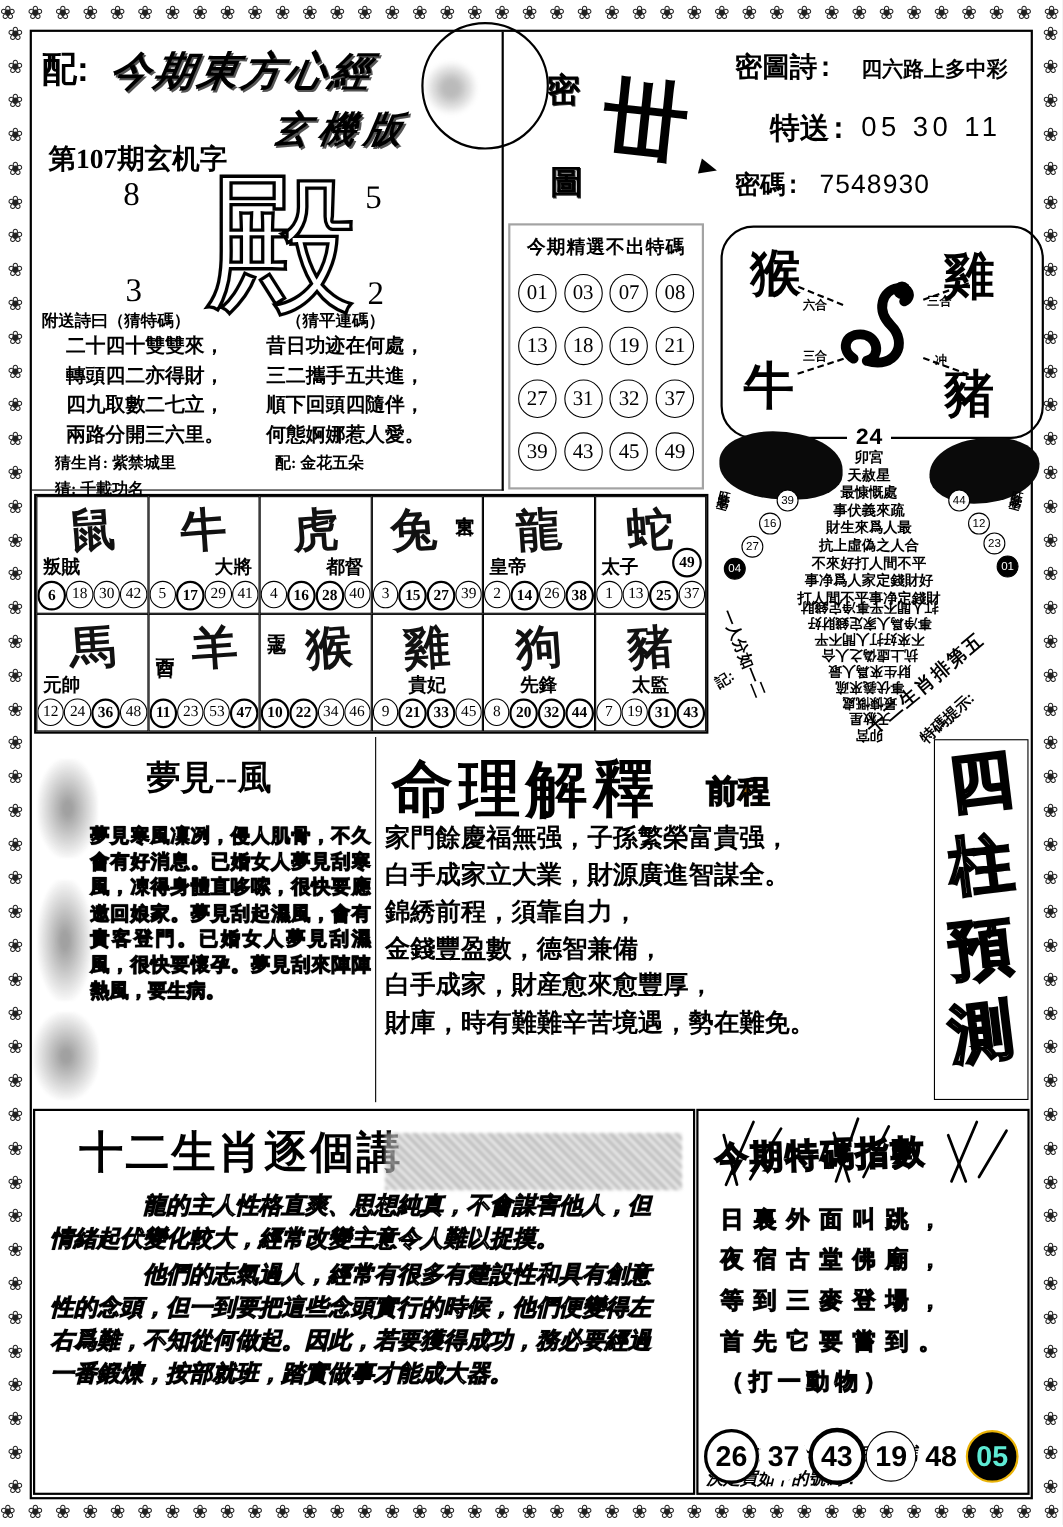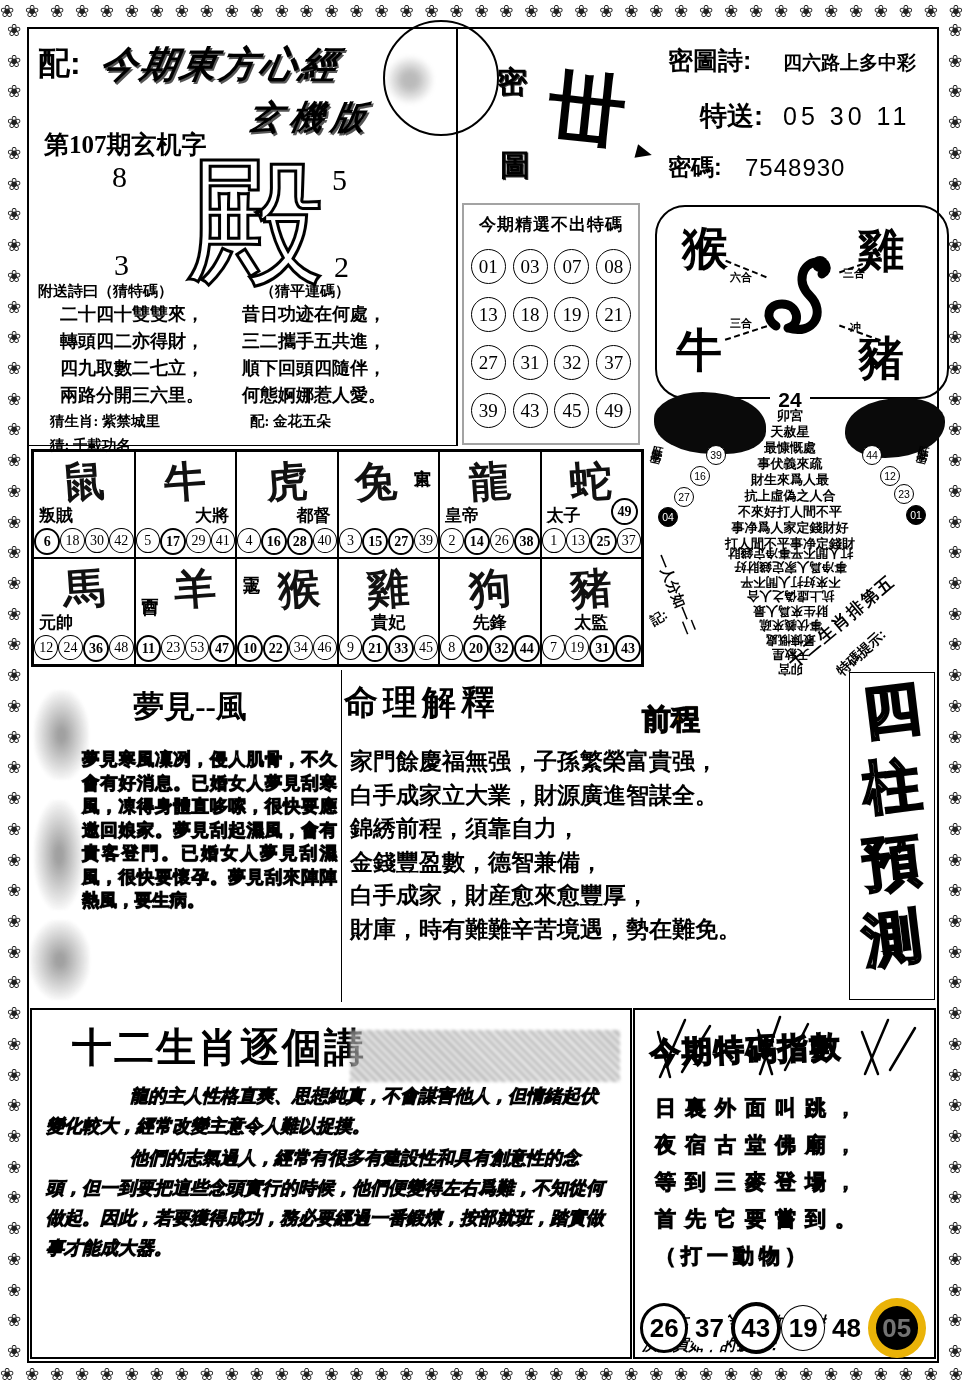--- a/index.html
+++ b/index.html
@@ -1,19 +1,19 @@
 <!DOCTYPE html>
 <html><head>
 <meta charset="utf-8">
 <style>
   html,body{margin:0;padding:0;background:#e8e8e8;}
   #page{position:relative;width:966px;height:1388px;background:#fff;overflow:hidden;
         font-family:"Liberation Sans",sans-serif;color:#000;}
   .abs{position:absolute;}
-  .serif{font-family:Liberation Sans, sans-serif;}
+  .serif{font-family:Liberation Mono, monospace;}
   
   .flowers{color:#222;font-size:17px;letter-spacing:3px;line-height:24px;overflow:hidden;white-space:nowrap;}
   .fl-top{left:0;top:0;width:966px;height:25px;}
   .fl-bot{left:0;top:1363px;width:966px;height:25px;}
   .fl-left{left:0;top:20px;width:25px;height:1345px;writing-mode:vertical-rl;}
   .fl-right{left:941px;top:20px;width:25px;height:1345px;writing-mode:vertical-rl;}
   .frame-line{left:27px;top:27px;width:908px;height:1332px;border:2px solid #000;}
   
   .outl{color:#a16207;-webkit-text-stroke:1.1px #000;text-shadow:0 0 1px #000,0 0 1px #000;}
   
@@ -21,21 +21,21 @@
         border:1.6px solid #000;border-radius:50%;font:14px "Liberation Serif",serif;background:#fff;}
   .cnum.b{border-width:2.8px;font-weight:bold;}
   .exnum{display:inline-flex;align-items:center;justify-content:center;width:33px;height:33px;
         border:1.8px solid #000;border-radius:50%;font:19px "Liberation Serif",serif;background:#fff;}
   .bignum{display:inline-flex;align-items:center;justify-content:center;width:44px;height:44px;
         border-radius:50%;font:bold 26px "Liberation Sans",sans-serif;background:#fff;}
   .bignum.circ{border:3px solid #000;}
   .bignum.thick{border:4px solid #000;}
   .bignum.thin{border:1.5px solid #000;}
   .bignum.plain{border:none;}
-  .bignum.solid{background:#000;color:#737373;border:8px solid #eab308;}
+  .bignum.solid{background:#000;color:#5eead4;border:2px solid #eab308;}
   
   .prefix{left:38px;top:42px;font-size:32px;font-weight:900;}
   .mast1{left:100px;top:40px;font-size:37px;font-weight:900;font-style:italic;transform:skewX(-10deg);letter-spacing:3px;text-shadow:2px 2px 0 #555;}
   .mast2{left:248px;top:95px;font-size:34px;font-weight:900;font-style:italic;transform:skewX(-10deg);letter-spacing:8px;text-shadow:2px 2px 0 #555;}
   .bigcircle{left:383px;top:20px;width:112px;height:112px;border:2.5px solid #000;border-radius:50%;}
   .issue{left:44px;top:128px;font-size:25px;font-weight:bold;font-family:"Liberation Serif",serif;}
   .mystery{left:140px;top:148px;width:230px;text-align:center;font-size:138px;line-height:150px;
            font-family:"Liberation Serif",serif;color:#fff;-webkit-text-stroke:3px #000;text-shadow:0 0 2px #000;}
   .corner{font-size:30px;font-family:"Liberation Serif",serif;}
   
@@ -76,31 +76,31 @@
   .cell.vr .ttl{left:auto;right:4px;top:4px;bottom:auto;writing-mode:vertical-rl;}
   .cell.vl .ttl{left:3px;top:4px;bottom:auto;writing-mode:vertical-rl;}
   .cell.vlm .ttl{left:3px;top:26px;bottom:auto;writing-mode:vertical-rl;}
   .cell.cc .ttl{left:50%;transform:translateX(-50%);white-space:nowrap;}
   .extra49{position:absolute;right:3px;bottom:32px;}
   
   .vline-mid{left:341px;top:670px;width:0;height:332px;border-left:1.5px solid #000;}
   .dream-title{left:60px;top:686px;width:260px;text-align:center;font-size:31px;font-weight:bold;font-family:"Liberation Serif",serif;}
   .dream-body{left:82px;top:748px;width:255px;font-size:17.5px;line-height:23.5px;font-weight:bold;text-align:justify;
               font-family:"Liberation Sans",sans-serif;color:#fff;-webkit-text-stroke:0.9px #000;text-shadow:0 0 1px #000,0 0 1px #000;}
-  .fate-title{left:344px;top:680px;font-size:34px;font-weight:900;letter-spacing:5px;font-family:"Liberation Sans",sans-serif;}
+  .fate-title{left:356px;top:680px;font-size:56px;font-weight:900;letter-spacing:5px;font-family:"Liberation Sans",sans-serif;}
   .fate-tag{left:642px;top:700px;font-size:29px;font-weight:900;}
   .fate-lines{left:350px;top:745px;width:505px;font-size:23px;font-weight:bold;line-height:33.5px;}
   .pillarbox{left:849px;top:672px;width:84px;height:326px;border:1.5px solid #000;text-align:center;}
   .pillarbox .ch{display:block;font-size:58px;line-height:76px;font-family:"Liberation Serif",serif;color:#fff;
                  -webkit-text-stroke:2.3px #000;text-shadow:0 0 1.5px #000;transform:rotate(-7deg);font-weight:bold;}
   
   .storybox{left:30px;top:1008px;width:598px;height:347px;border:2px solid #000;}
   .story-title{left:72px;top:1020px;font-size:40px;font-weight:900;letter-spacing:2px;}
   .story-smudge{left:350px;top:1030px;width:270px;height:52px;background:repeating-linear-gradient(45deg,#999 0 3px,#ddd 3px 6px);filter:blur(1.5px);opacity:.65;}
-  .story-body{left:46px;top:1082px;width:565px;font-size:18px;line-height:30px;font-family:Liberation Mono, monospace;
+  .story-body{left:46px;top:1082px;width:565px;font-size:21px;line-height:30px;font-family:Liberation Sans, sans-serif;
               font-style:italic;font-weight:bold;color:#fff;-webkit-text-stroke:0.85px #000;text-shadow:0 0 1px #000;}
   .story-body p{margin:0 0 2px;text-indent:84px;}
   .indexbox{left:633px;top:1008px;width:299px;height:347px;border:2px solid #000;}
   .index-title{left:650px;top:1030px;font-size:30px;font-weight:bold;letter-spacing:2px;font-family:"Liberation Serif",serif;
                color:#fff;-webkit-text-stroke:1.6px #000;text-shadow:0 0 1px #000;transform:rotate(-2deg);}
   .index-poem{left:655px;top:1090px;width:265px;font-size:21px;line-height:37px;letter-spacing:9px;font-weight:bold;
               font-family:"Liberation Serif",serif;color:#fff;-webkit-text-stroke:0.9px #000;text-shadow:0 0 1px #000;}
   .index-note{left:642px;top:1268px;width:283px;font-size:15.5px;line-height:23px;font-weight:900;font-family:"Liberation Serif",serif;font-style:italic;margin-top:42px;}
   .index-nums{left:640px;top:1298px;width:286px;display:flex;justify-content:space-between;align-items:center;}
   

